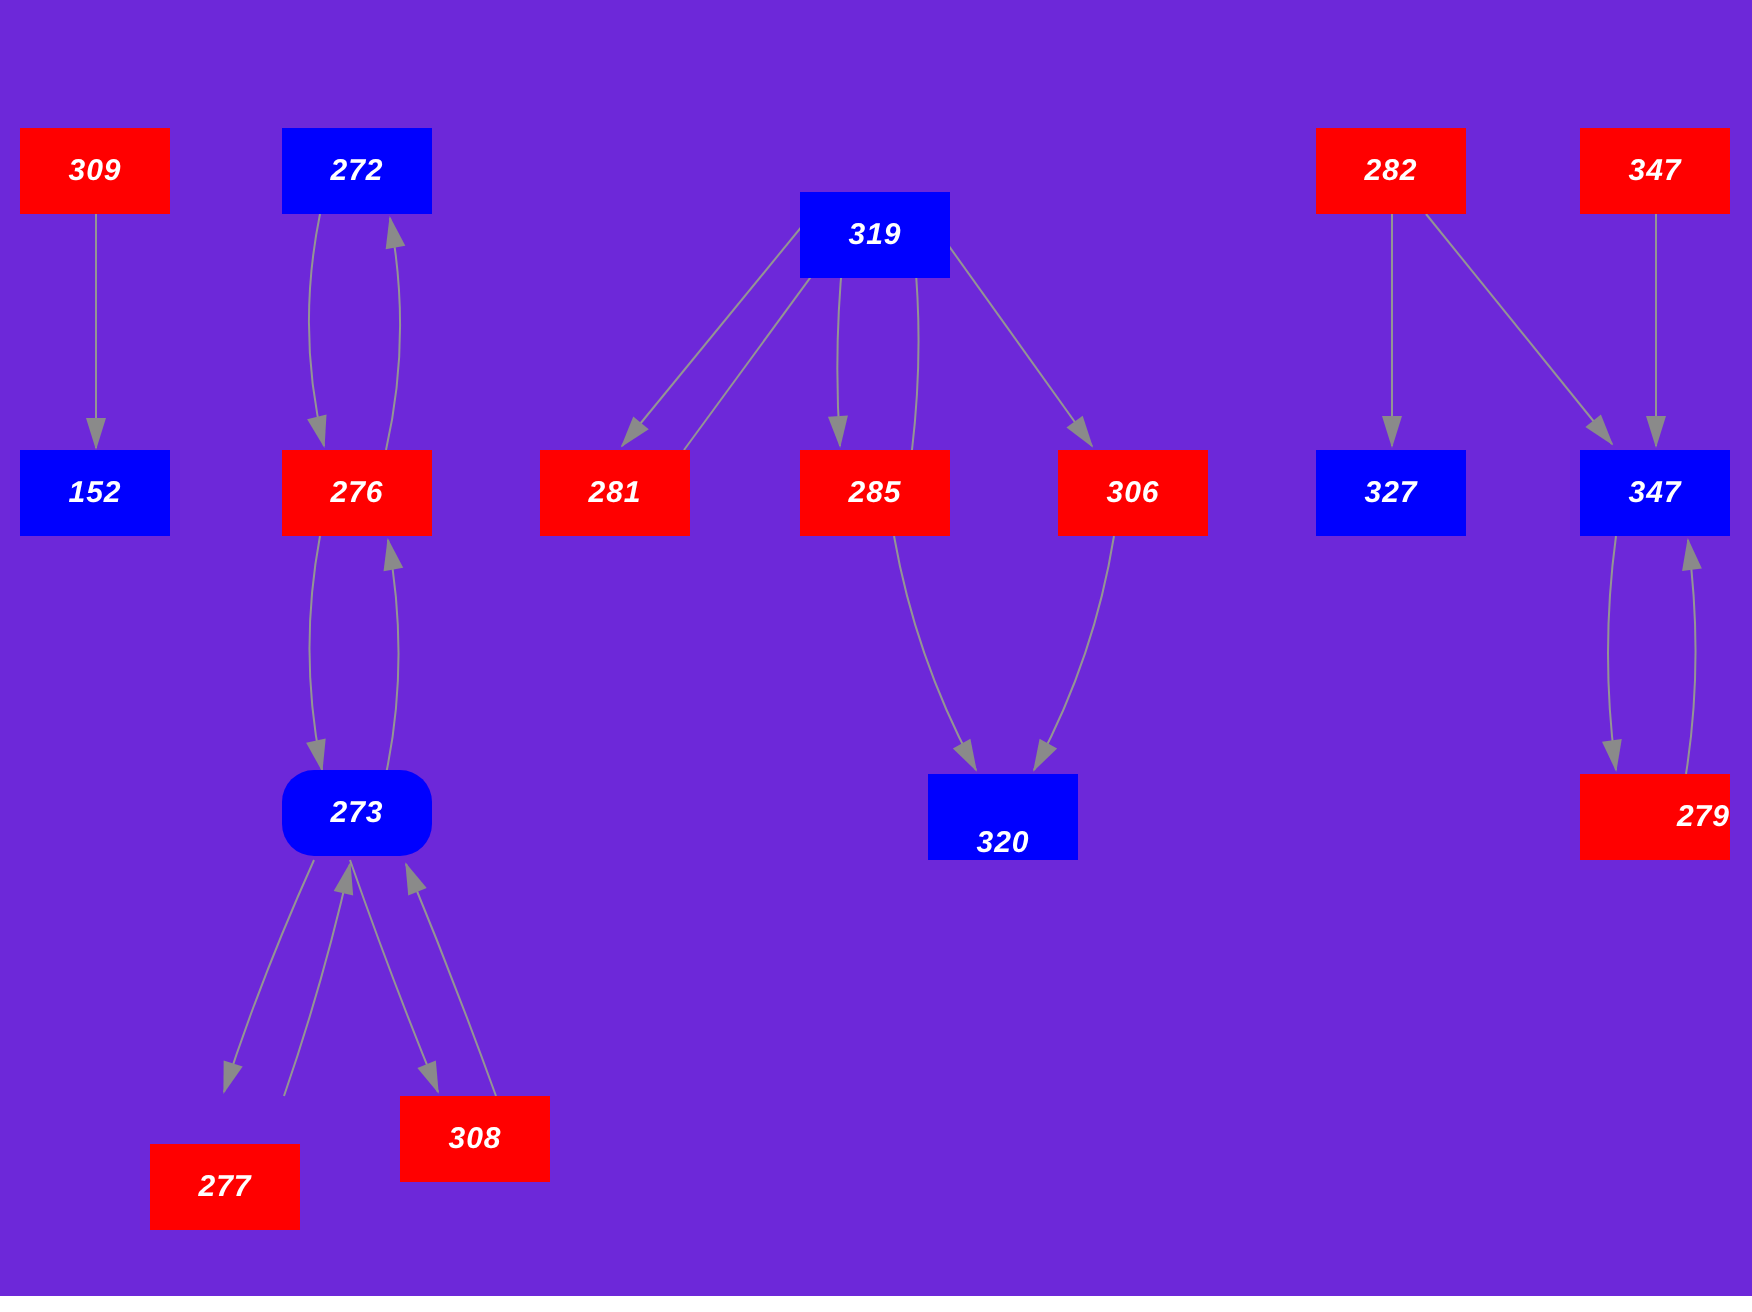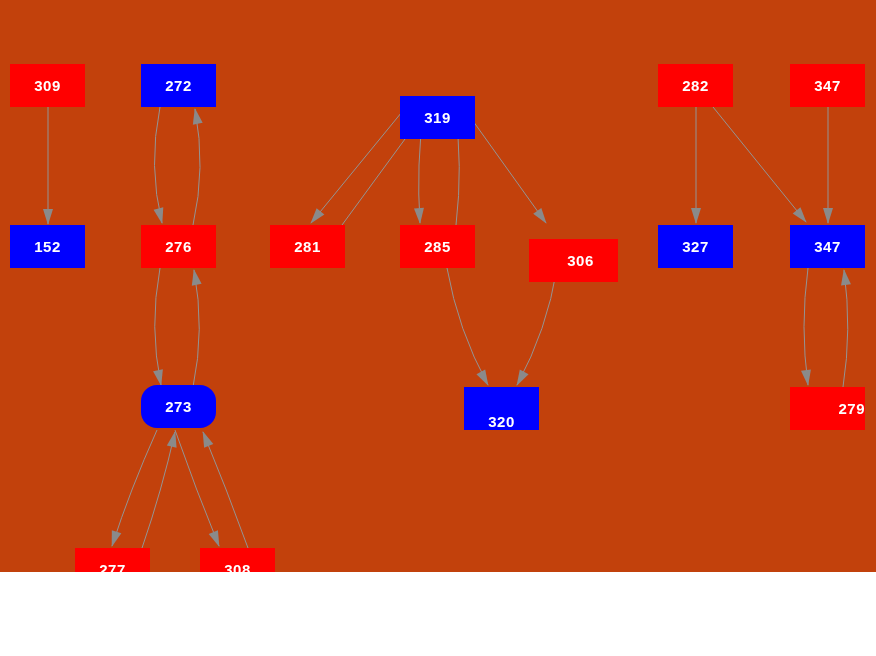--- a/index.html
+++ b/index.html
@@ -4,23 +4,24 @@
 <style>
   html, body {
     margin: 0;
     padding: 0;
     background: #ffffff;
     font-family: "Liberation Sans", sans-serif;
   }
   #canvas {
     position: relative;
     width: 876px;
-    height: 572px;
-    background: #c2410c;
+    height: 648px;
+    background: #6d28d9;
     overflow: hidden;
+    font-style: italic;
   }
   #edge-layer {
     position: absolute;
     left: 0; top: 0;
     width: 876px;
     height: 656px;
   }
   .edge {
     fill: none;
     stroke: #949494;
@@ -97,38 +98,38 @@
       </div>
       <div class="node red" style="left: 141px; top: 225px;">
         <span>276</span>
       </div>
       <div class="node red" style="left: 270px; top: 225px;">
         <span>281</span>
       </div>
       <div class="node red" style="left: 400px; top: 225px;">
         <span>285</span>
       </div>
-      <div class="node red" style="left: 529px; top: 239px; padding-left: 14px;">
+      <div class="node red" style="left: 529px; top: 225px;">
         <span>306</span>
       </div>
       <div class="node blue" style="left: 658px; top: 225px;">
         <span>327</span>
       </div>
       <div class="node blue" style="left: 790px; top: 225px;">
         <span>347</span>
       </div>
       <div class="node blue" style="left: 141px; top: 385px; border-radius: 16px;">
         <span>273</span>
       </div>
       <div class="node blue" style="left: 464px; top: 387px; align-items: flex-end;">
         <span>320</span>
       </div>
       <div class="node red" style="left: 790px; top: 387px; justify-content: flex-end;">
         <span>279</span>
       </div>
-      <div class="node red" style="left: 75px; top: 548px;">
+      <div class="node red" style="left: 75px; top: 572px;">
         <span>277</span>
       </div>
       <div class="node red" style="left: 200px; top: 548px; align-items: center;">
         <span>308</span>
       </div>
     </div>
 </div>
 
 </body></html>

